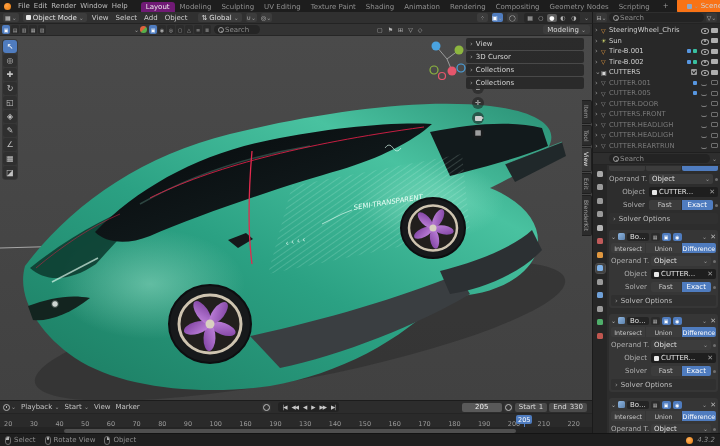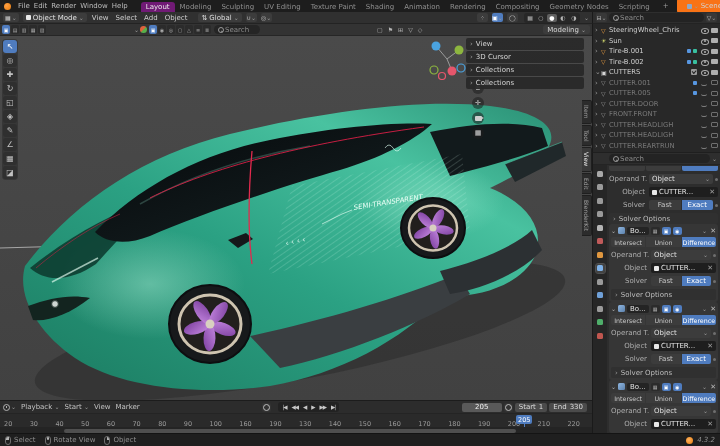--- a/index.html
+++ b/index.html
@@ -114,21 +114,21 @@
   #props-search{display:flex;align-items:center;gap:2px;background:#232323;border-radius:5px;height:9px;flex:1;padding:0 4px;color:#8d8d8d;}
   #props-body{display:flex;height:269px;overflow:hidden;}
   #ptabs{width:14px;background:#262626;display:flex;flex-direction:column;align-items:center;gap:4.5px;padding-top:4px;}
   .ptab{width:9px;height:9px;border-radius:2px;display:flex;align-items:center;justify-content:center;}
   .ptab .pi{width:6px;height:6px;border-radius:1.5px;}
   .ptab.active{background:#434343;outline:1px solid #515151;}
   #pstack{flex:1;overflow:hidden;padding:1px 2px;}
   .sliver{height:5px;display:flex;gap:1px;overflow:hidden;margin-bottom:2px;}
   .sliver div{flex:1;background:#3c3c3c;border-radius:0 0 2px 2px;}
   .sliver div:last-child{background:#4f7cbf;}
-  .mblock{background:#363636;border-radius:3px;margin:0 0;padding:1px 2px 2px;}
+  .mblock{background:#363636;border-radius:3px;margin:6px 0;padding:1px 2px 2px;}
   .mhead{height:11px;display:flex;align-items:center;gap:2px;color:#c9c9c9;}
   .mhead .exp{color:#b5b5b5;font-size:6px;}
   .modico{width:7px;height:7px;border-radius:1.5px;background:linear-gradient(135deg,#8fb6e0,#5d82ad);flex:0 0 auto;}
   .mname{background:#242424;border-radius:2px;padding:0 3px;height:8px;display:flex;align-items:center;color:#e2e2e2;min-width:20px;}
   .mtgl{width:9px;height:8px;border-radius:2px;background:#2b2b2b;flex:0 0 auto;display:flex;align-items:center;justify-content:center;font-size:5px;color:#aaa;}
   .mtgl.on{background:#4f7cbf;color:#fff;}
   .mhx{margin-left:auto;color:#b5b5b5;display:flex;gap:3px;align-items:center;}
   .iud{display:flex;gap:1px;height:10px;margin:1px 0 2px;}
   .iud span{flex:1;background:#3c3c3c;color:#c9c9c9;display:flex;align-items:center;justify-content:center;font-size:6.3px;}
   .iud span:first-child{border-radius:2px 0 0 2px;}
@@ -588,21 +588,21 @@
         <span class="oname">CUTTER.DOOR</span>
 
         <span class="eye eyeclosed"></span>
         <span class="cam camoff"></span>
       </div>
 
       <div class="orow disabled">
 
         <span class="tw">›</span>
         <span class="oicon gray">▽</span>
-        <span class="oname">FRONT.FRONT</span>
+        <span class="oname">CUTTERS.FRONT</span>
 
         <span class="eye eyeclosed"></span>
         <span class="cam camoff"></span>
       </div>
 
       <div class="orow disabled">
 
         <span class="tw">›</span>
         <span class="oicon gray">▽</span>
         <span class="oname">CUTTER.HEADLIGH</span>

